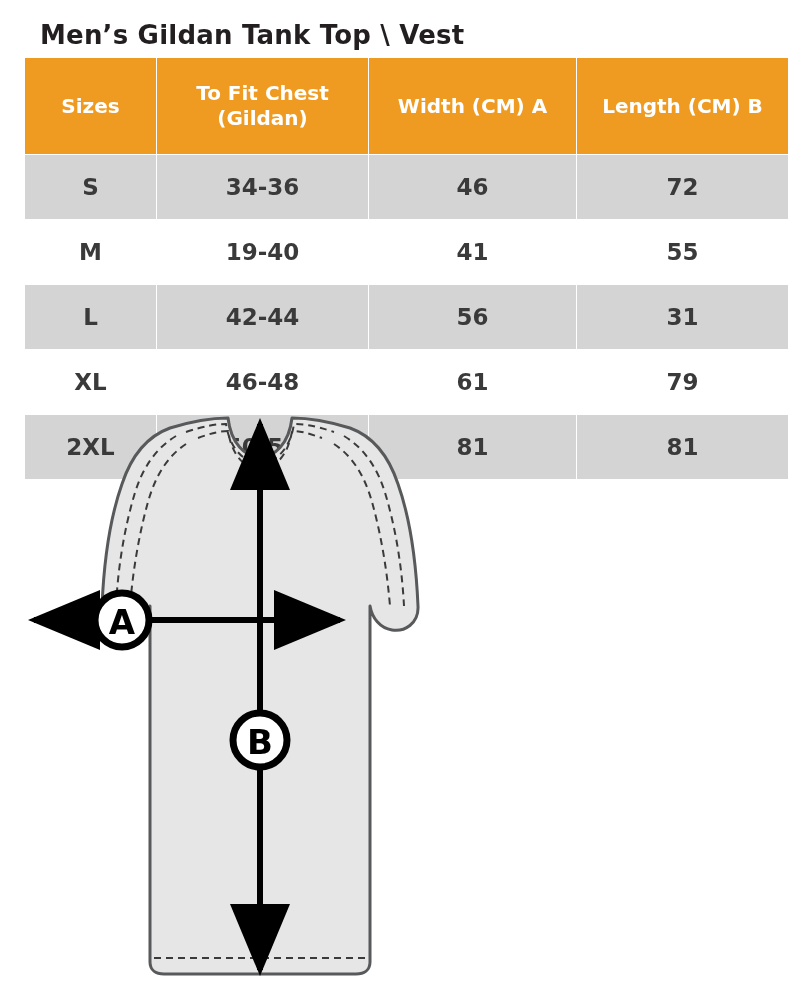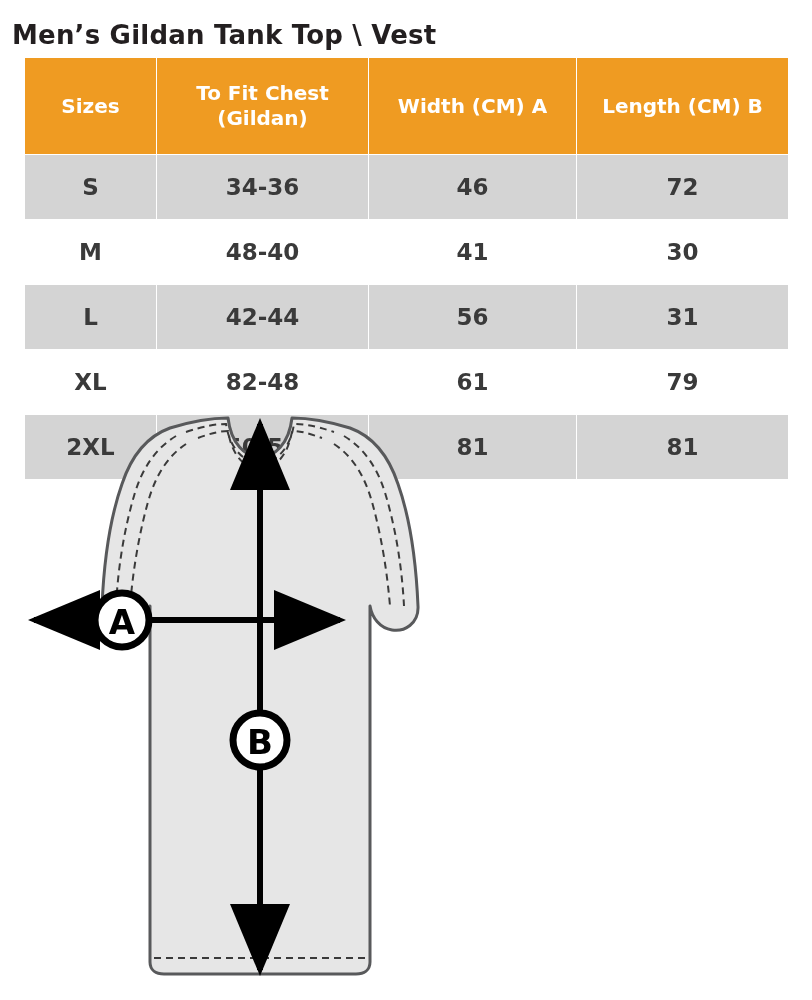--- a/index.html
+++ b/index.html
@@ -14,21 +14,21 @@
     color: #231f20;
     overflow: hidden;
   }
   .page {
     position: relative;
     width: 812px;
     height: 1000px;
   }
   .title {
     position: absolute;
-    left: 12px;
+    left: 40px;
     top: 20px;
     font-size: 26px;
     font-weight: bold;
     letter-spacing: 0.2px;
     color: #231f20;
     white-space: nowrap;
   }
   table.size-table {
     position: absolute;
     left: 24px;
@@ -99,33 +99,33 @@
     </thead>
     <tbody>
       <tr class="odd">
         <td>S</td>
         <td>34-36</td>
         <td>46</td>
         <td>72</td>
       </tr>
       <tr class="even">
         <td>M</td>
-        <td>48-40</td>
+        <td>19-40</td>
         <td>41</td>
-        <td>30</td>
+        <td>55</td>
       </tr>
       <tr class="odd">
         <td>L</td>
         <td>42-44</td>
         <td>56</td>
         <td>31</td>
       </tr>
       <tr class="even">
         <td>XL</td>
-        <td>82-48</td>
+        <td>46-48</td>
         <td>61</td>
         <td>79</td>
       </tr>
       <tr class="odd">
         <td>2XL</td>
         <td>50-52</td>
         <td>81</td>
         <td>81</td>
       </tr>
     </tbody>

